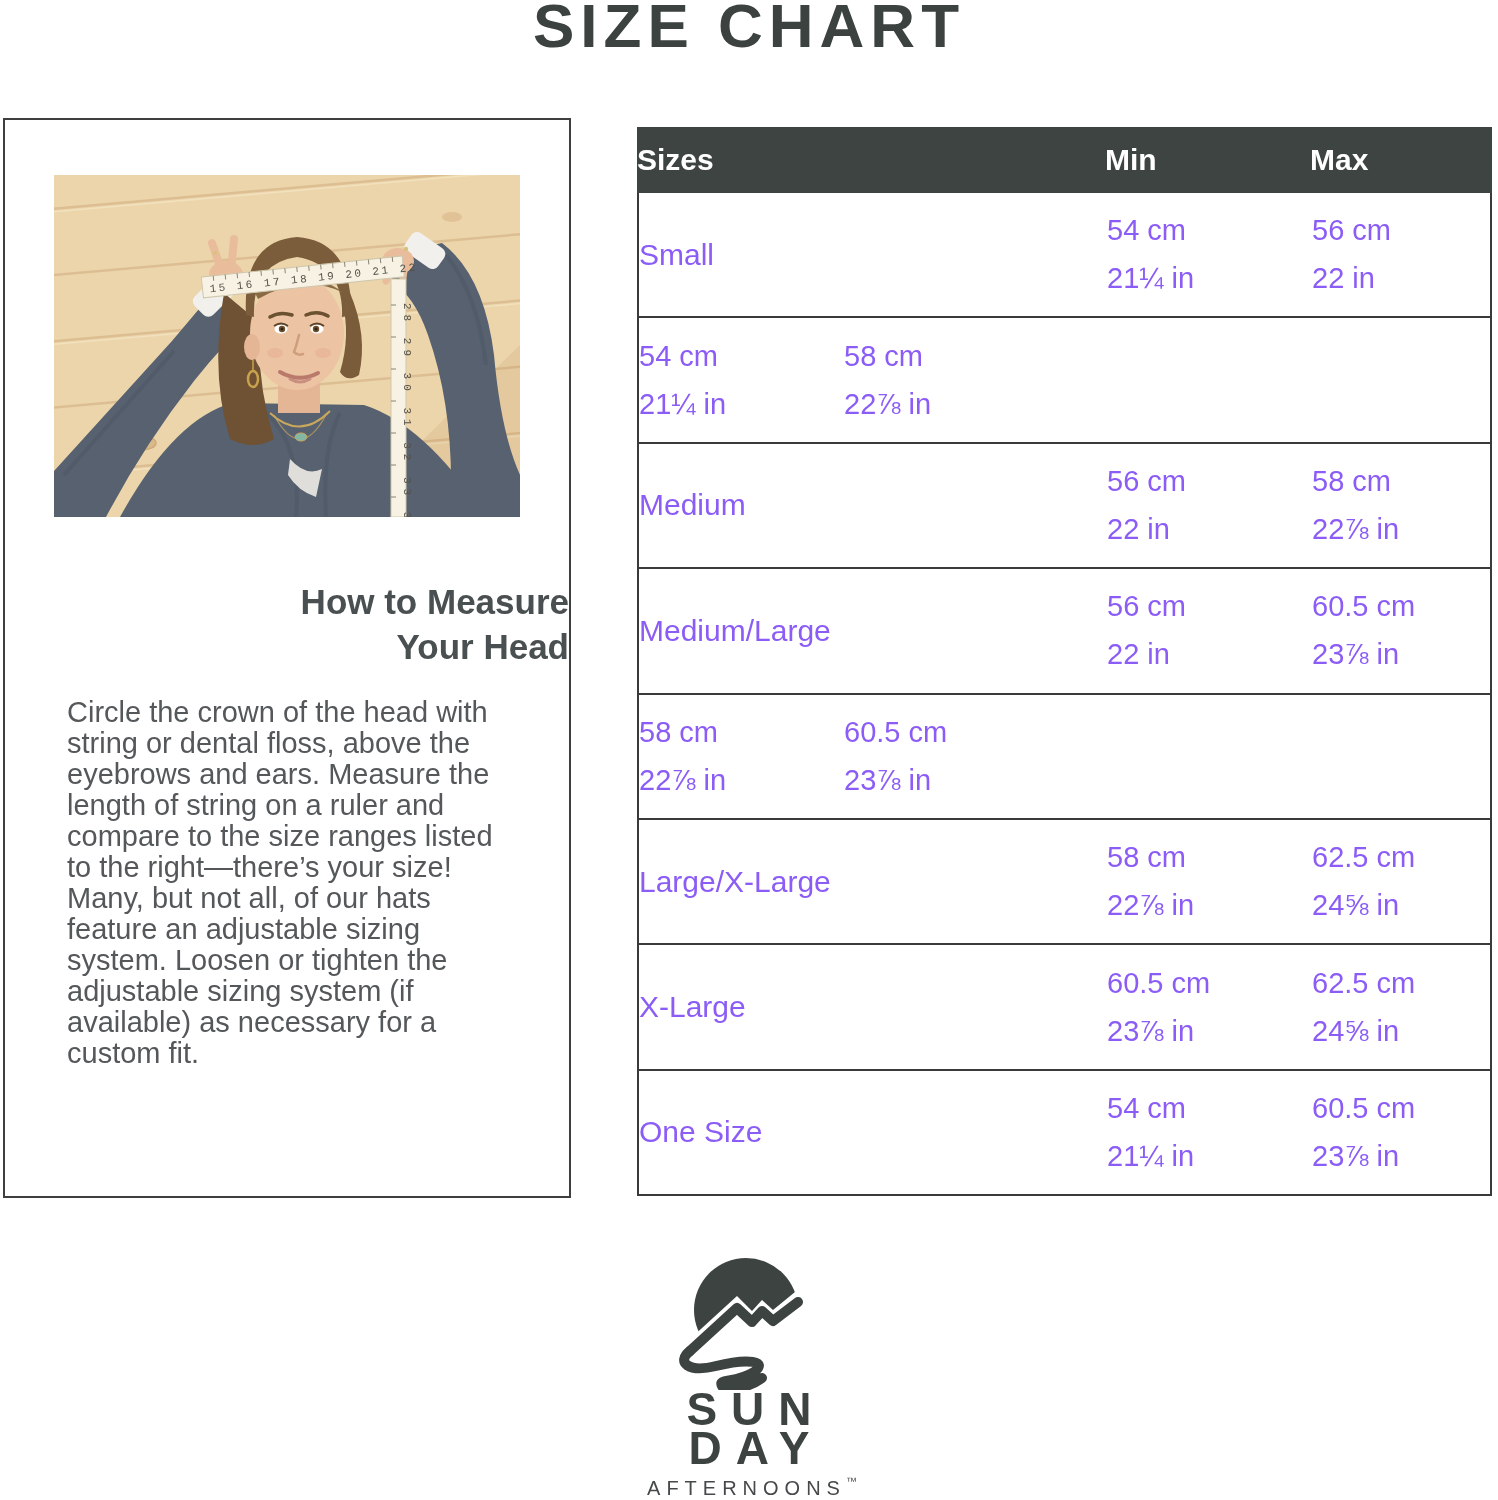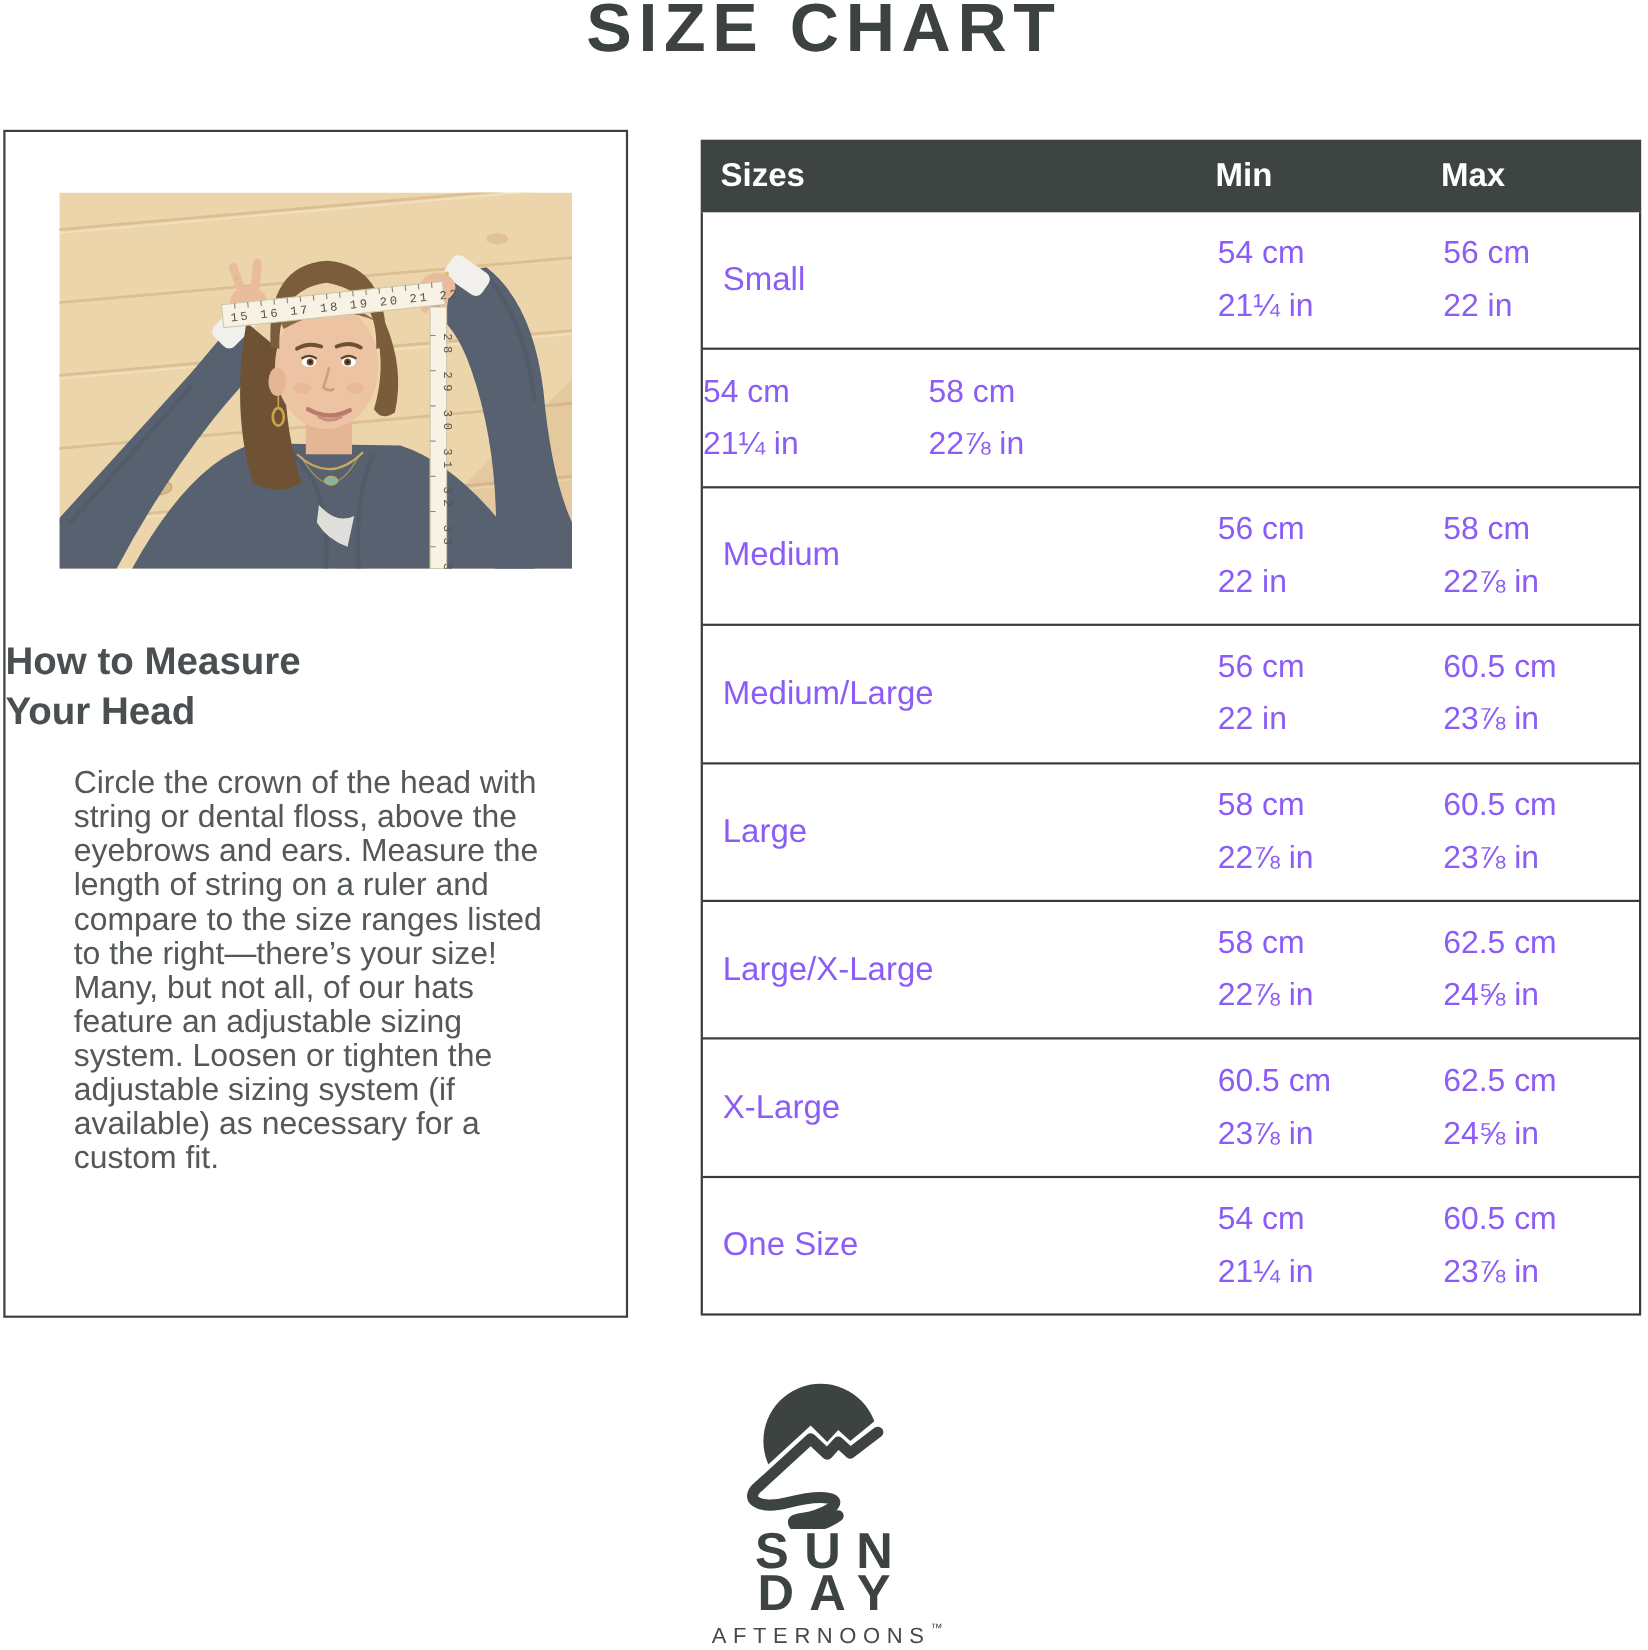--- a/index.html
+++ b/index.html
@@ -15,34 +15,34 @@
     font-weight:bold; letter-spacing:6px; color:#3c4240;
   }
   
   .panel {
     position:absolute; left:3px; top:118px; width:568px; height:1080px;
     border:2px solid #3f3f3f; background:#fff;
   }
   .photo { margin:55px auto 0; width:466px; height:342px; }
   .photo svg { display:block; width:100%; height:100%; }
   .guide-heading {
-    margin-top:62px; text-align:left; font-size:35px; line-height:45px;
+    margin-top:62px; text-align:right; font-size:35px; line-height:45px;
     font-weight:bold; color:#4a5051;
   }
   .guide-body {
     margin:28px 0 0 62px; width:450px;
     font-size:29px; line-height:31px; color:#54585a;
   }
   
   .sizetable { position:absolute; left:637px; top:127px; width:855px; }
   .thead {
     height:66px; background:#3d4442; color:#ffffff;
     display:flex; align-items:center; font-weight:bold; font-size:30px;
   }
-  .c-size { width:468px; padding-left:18px; }
+  .c-size { width:468px; }
   .c-min  { width:205px; }
   .c-max  { flex:1; }
   .tbody { border-left:2px solid #3a3a3a; border-right:2px solid #3a3a3a; }
   .trow {
     height:125.4px; display:flex; align-items:center;
     border-bottom:2px solid #3a3a3a; font-size:30px; color:#8b5cf6;
   }
   .vals { display:flex; flex-direction:column; gap:15px; font-size:29px;justify-content:center; }
   
   .logo {
@@ -250,21 +250,20 @@
           <div>56 cm</div>
           <div>22 in</div>
         </div>
         <div class="c-max vals">
           <div>60.5 cm</div>
           <div>23⅞ in</div>
         </div>
       </div>
 
       <div class="trow">
-        <div class="c-size">Large</div>
         <div class="c-min vals">
           <div>58 cm</div>
           <div>22⅞ in</div>
         </div>
         <div class="c-max vals">
           <div>60.5 cm</div>
           <div>23⅞ in</div>
         </div>
       </div>
 

